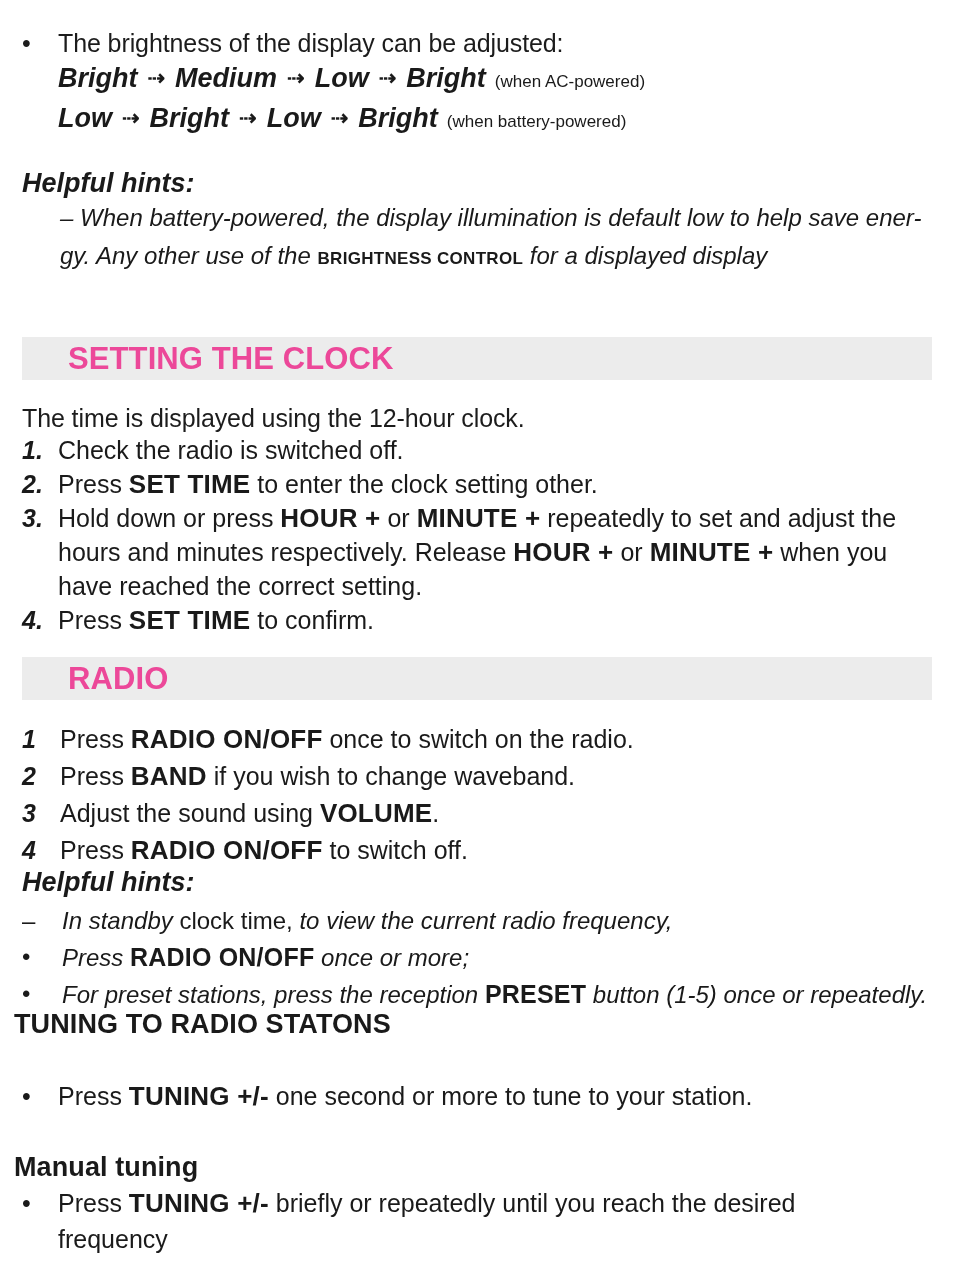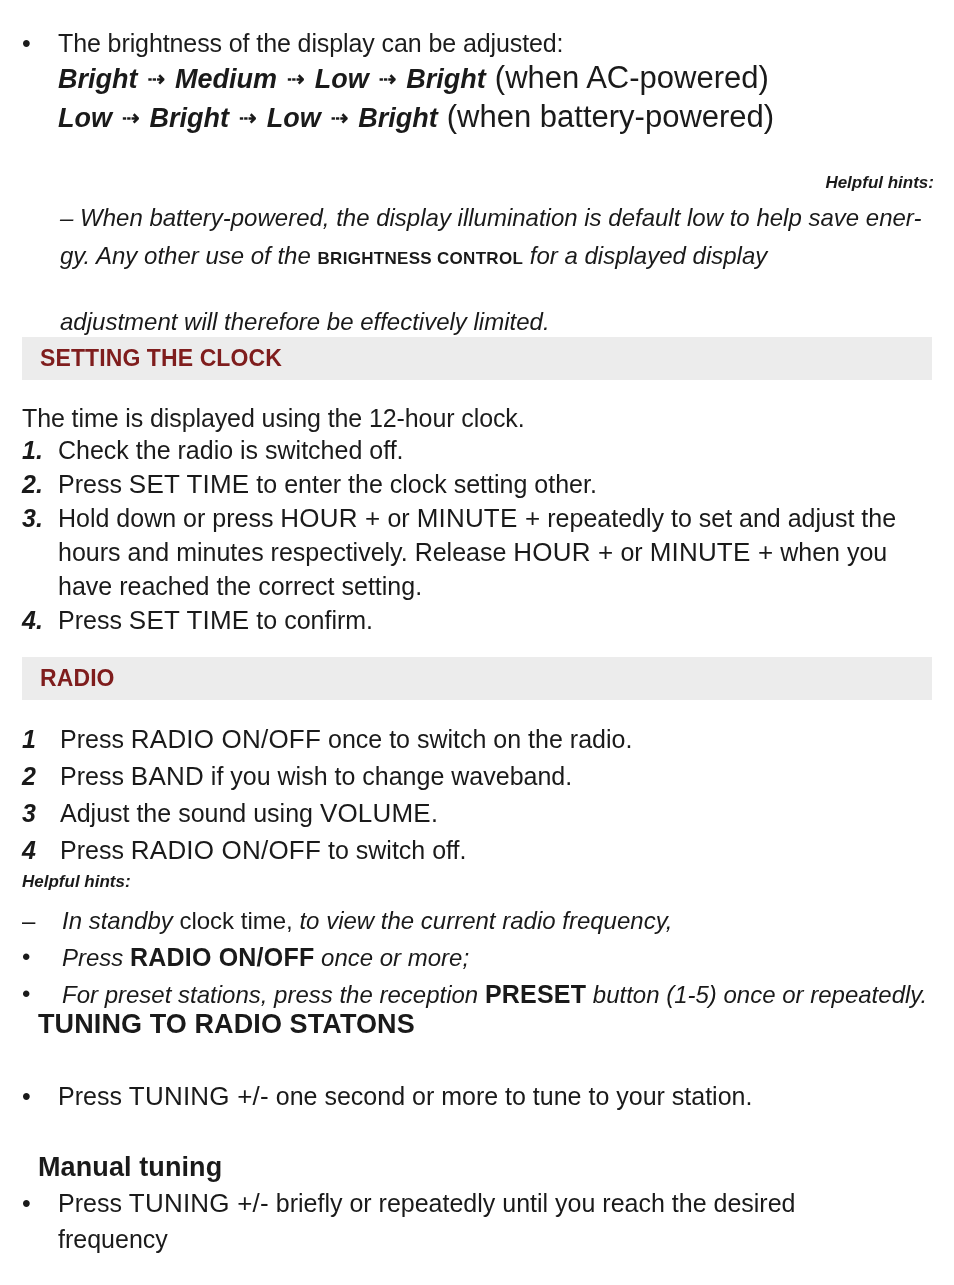--- a/index.html
+++ b/index.html
@@ -25,21 +25,21 @@
 
   
   .body-txt {
     font-family: "Liberation Sans", sans-serif;
     font-size: 25px;
     line-height: 34px;
     font-weight: 400;
     letter-spacing: -0.1px;
     color: #1c1c1c;
   }
-  b, .bold { font-weight: 400; }
+  b, .bold { font-weight: 700; }
 
   
   .row {
     display: flex;
     align-items: flex-start;
   }
   .marker {
     flex: 0 0 auto;
     text-align: left;
   }
@@ -70,37 +70,36 @@
     font-style: normal;
     font-size: 21px;
     display: inline-block;
     padding: 0 10px;
     position: relative;
     top: -2px;
   }
   .chain .plain {
     font-weight: 400;
     font-style: normal;
-    font-size: 31px;
+    font-size: 17px;
     text-align: right;
   }
 
   
   .hints1 {
     position: absolute;
     left: 22px;
     top: 167px;
     width: 912px;
   }
   .hints-title {
     font-weight: 700;
     font-style: italic;
-    font-size: 17px;
+    font-size: 27px;
     line-height: 32px;
-    text-align: right;
   }
   .hint-para {
     font-style: italic;
     font-size: 24px;
     line-height: 38px;
     font-stretch: condensed;
     margin-left: 38px;
     width: 872px;
   }
   .hint-para .ctrl {
@@ -121,25 +120,26 @@
   .band {
     position: absolute;
     left: 22px;
     width: 910px;
     height: 43px;
     background: #ececec;
   }
   .band-label {
     position: absolute;
     font-weight: 700;
-    font-size: 23px;
+    font-size: 31px;
     letter-spacing: 0.1px;
     line-height: 43px;
     padding-left: 18px;
-    color: #7f1d1d;
+    color: #ec4899;
+    margin-left: 28px;
   }
 
   
   .clock-intro {
     position: absolute;
     left: 22px;
     top: 401px;
     font-size: 25px;
     line-height: 34px;
   }
@@ -206,21 +206,21 @@
     font-style: normal;
     font-weight: 700;
     font-size: 25px;
     letter-spacing: 0.2px;
   }
   .hints2 .upright { font-style: normal; }
 
   
   .sub-head {
     position: absolute;
-    left: 38px;
+    left: 14px;
     font-weight: 700;
     font-size: 27px;
     line-height: 34px;
     letter-spacing: 0.1px;
   }
   .tlist {
     position: absolute;
     left: 22px;
     width: 912px;
   }
@@ -263,21 +263,20 @@
 
   <div class="hints1">
     <div class="hints-title">Helpful hints:</div>
     <div class="hint-para">
       <span>–</span>
       <span>When battery-powered, the display illumination is default low to help save ener-</span>
       <span>gy. Any other use of the</span>
       <span class="ctrl">BRIGHTNESS CONTROL</span>
       <span>for a displayed display</span>
     </div>
-    <div class="hint-para-cont">adjustment will therefore be effectively limited.</div>
   </div>
 
   <div class="band" style="top:337px;"></div>
   <div class="band-label" style="left:22px; top:337px;">SETTING THE CLOCK</div>
 
   <div class="clock-intro body-txt">The time is displayed using the 12-hour clock.</div>
 
   <div class="olist" style="top:433px;">
     <div class="row">
       <span class="marker">1.</span>

